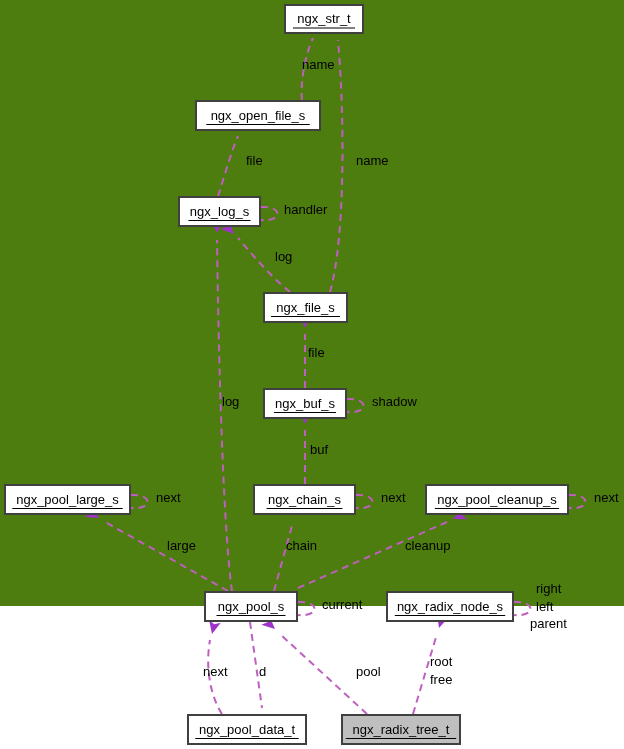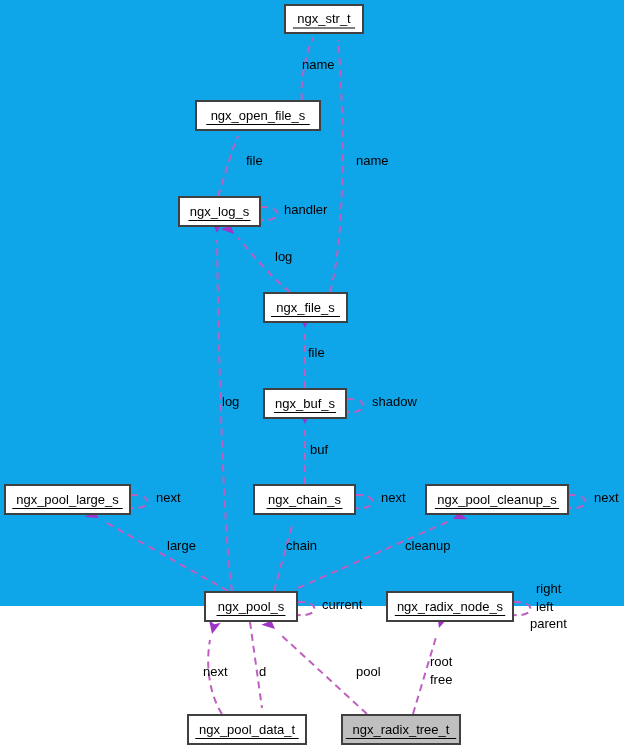--- a/index.html
+++ b/index.html
@@ -10,21 +10,21 @@
   body {
     width: 624px;
     height: 749px;
     font-family: "Liberation Sans", sans-serif;
     overflow: hidden;
   }
   #diagram-root {
     position: relative;
     width: 624px;
     height: 606px;
-    background: #0ea5e9;
+    background: #4d7c0f;
   }
   svg#graph {
     display: block;
     width: 624px;
     height: 749px;
   }
   .node-box {
     fill: #ffffff;
     stroke: #404040;
     stroke-width: 2;

